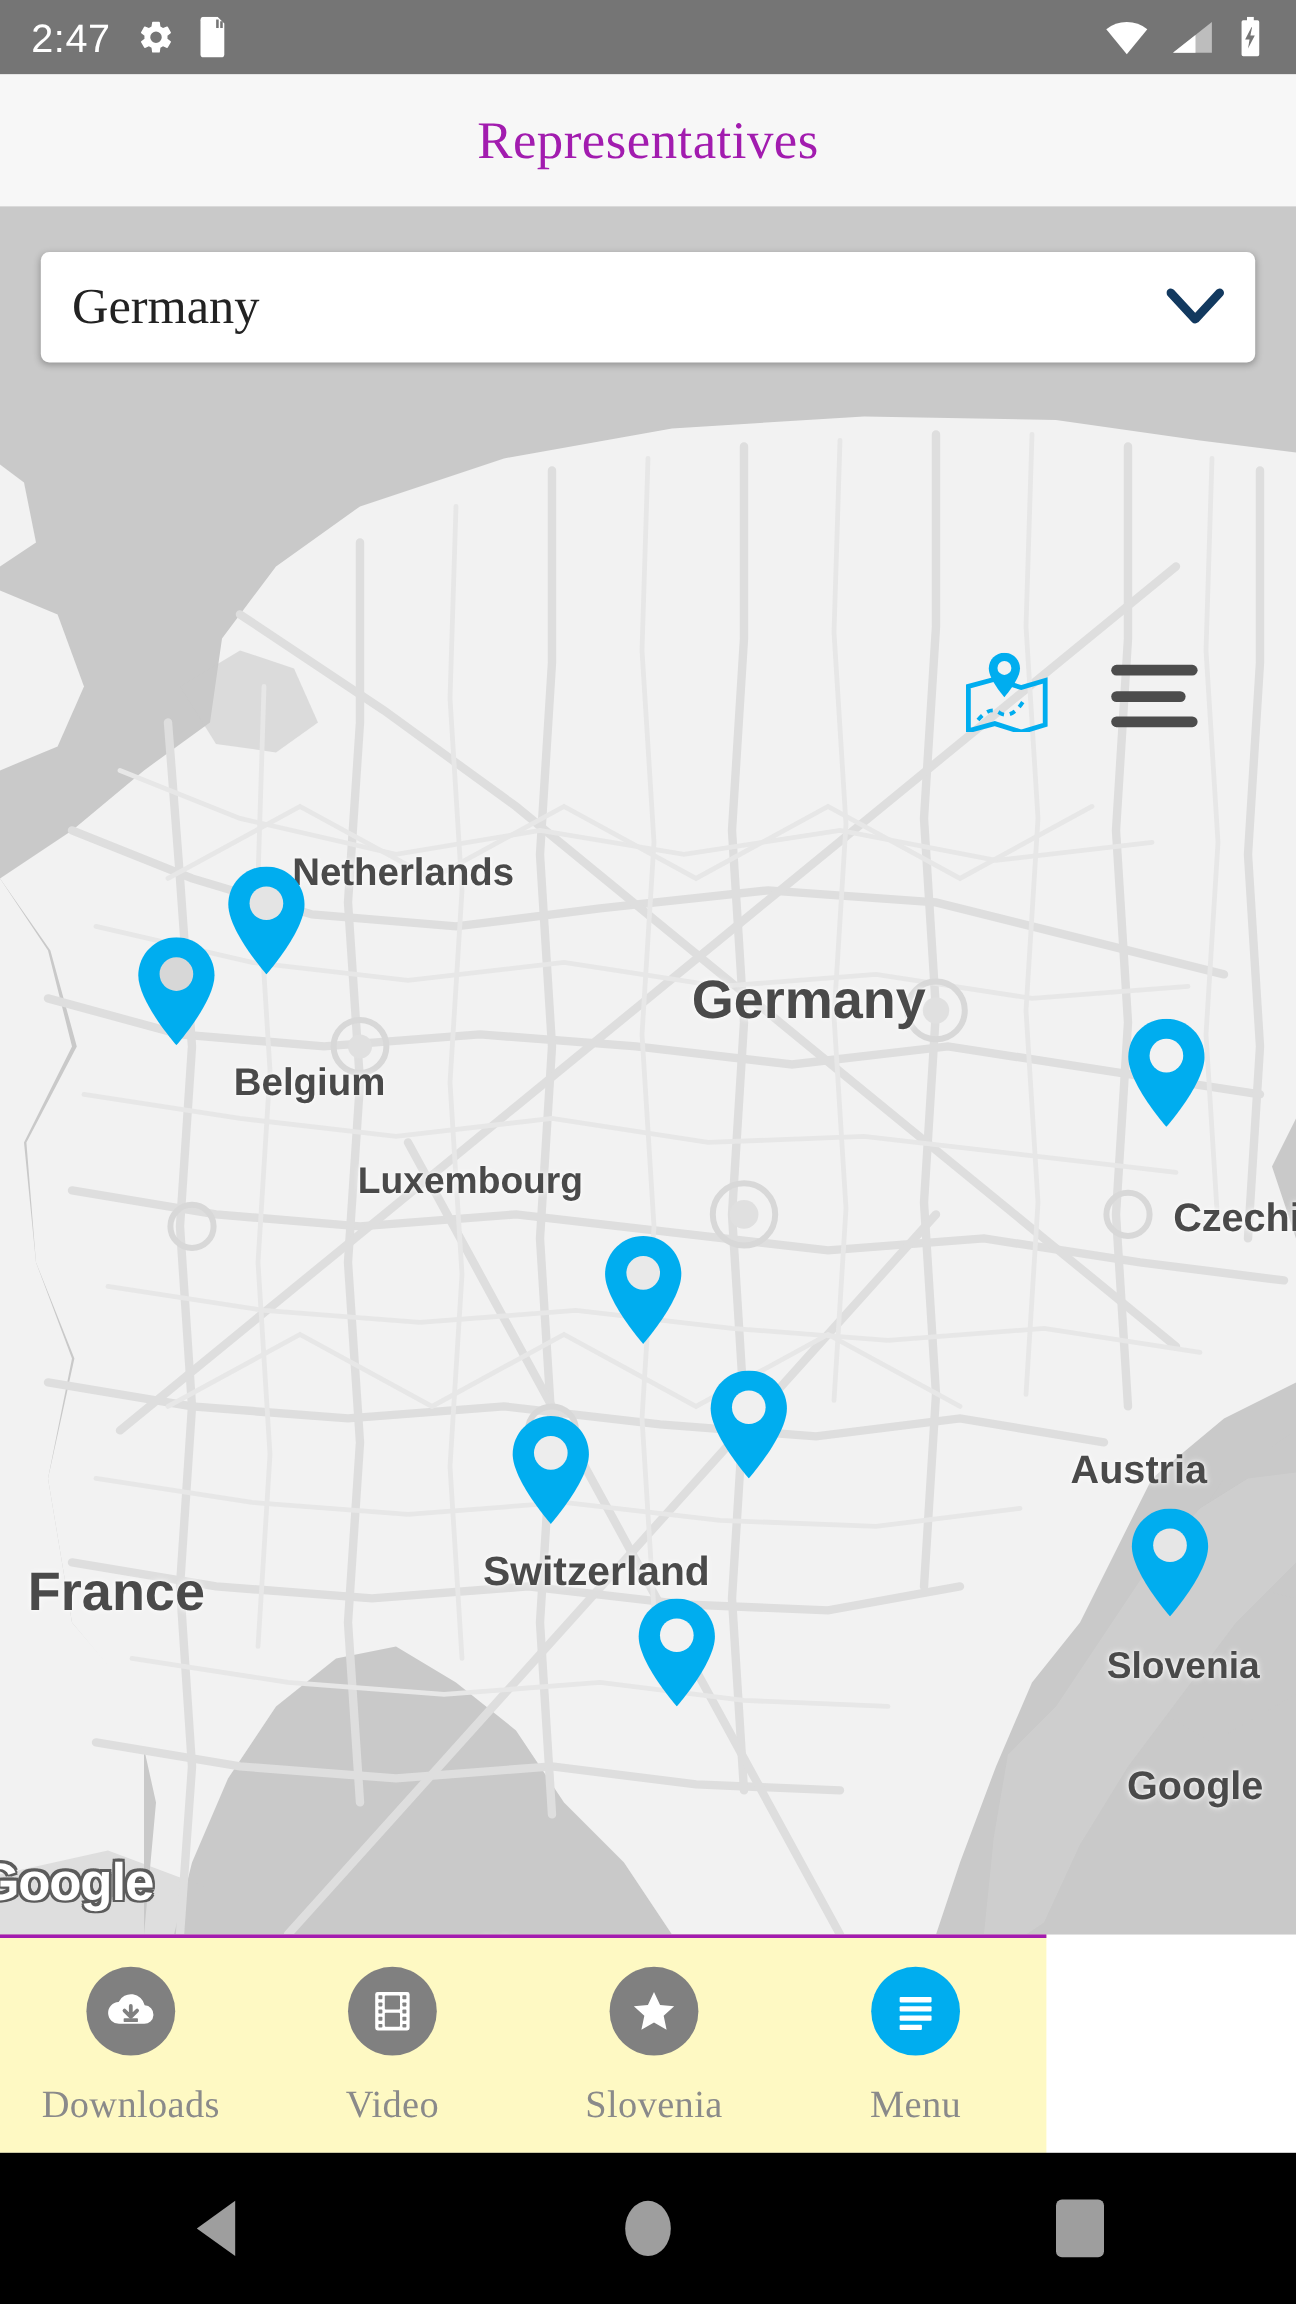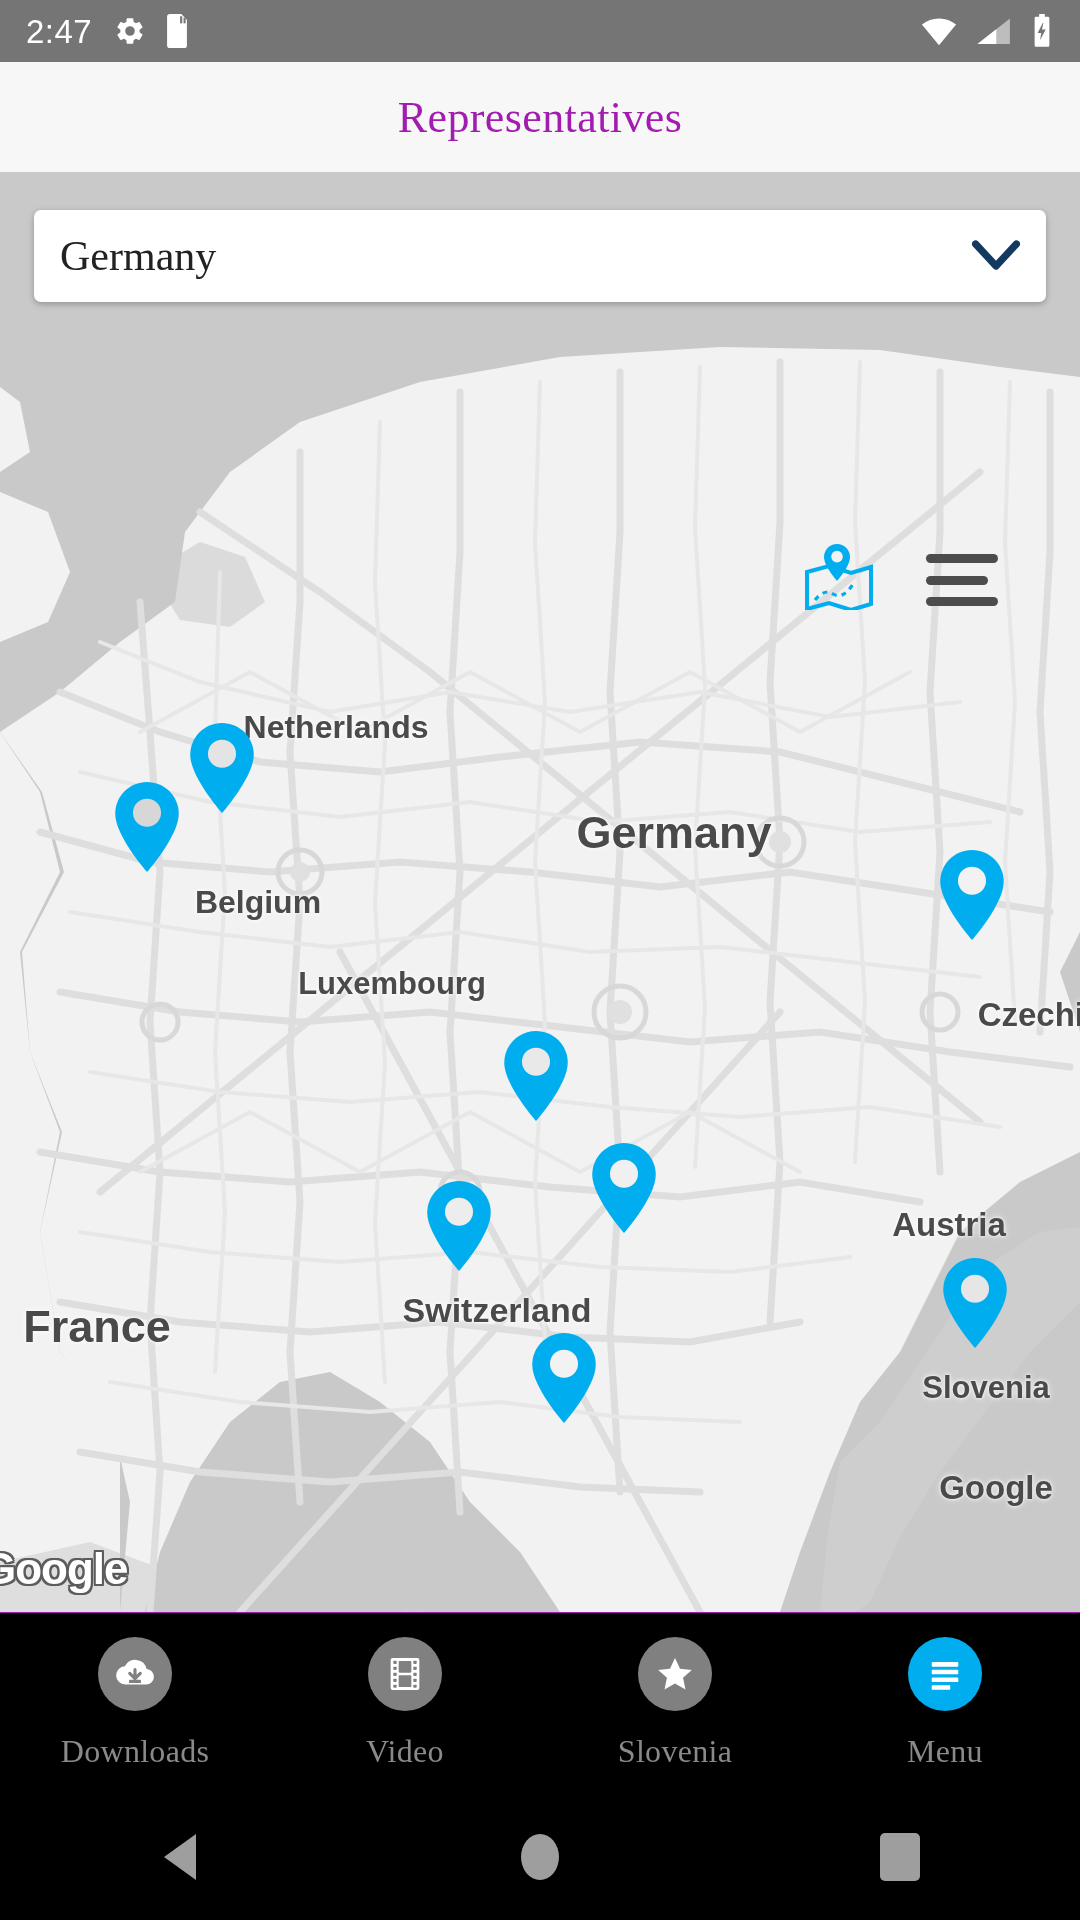--- a/index.html
+++ b/index.html
@@ -98,23 +98,23 @@
     letter-spacing:-1px;
     text-shadow:
       -2px -2px 0 #5c5c5c, 2px -2px 0 #5c5c5c,
       -2px  2px 0 #5c5c5c, 2px  2px 0 #5c5c5c,
        0   -2px 0 #5c5c5c, 0    2px 0 #5c5c5c,
       -2px  0   0 #5c5c5c, 2px  0   0 #5c5c5c;
   }
 
   
   #bottom-nav {
-    position:absolute; left:0; top:1612px; width:1080px; height:182px;
-    background:#000000;
-    border-top:1px solid #a21caf;
+    position:absolute; left:0; top:1612px; width:872px; height:182px;
+    background:#fef9c3;
+    border-top:3px solid #a21caf;
     display:flex; align-items:flex-start;
   }
   .nav-item {
     flex:1 1 0; height:100%;
     display:flex; flex-direction:column; align-items:center;
     padding-top:24px;
   }
   .nav-circle {
     width:74px; height:74px; border-radius:50%;
     background:#808080;

